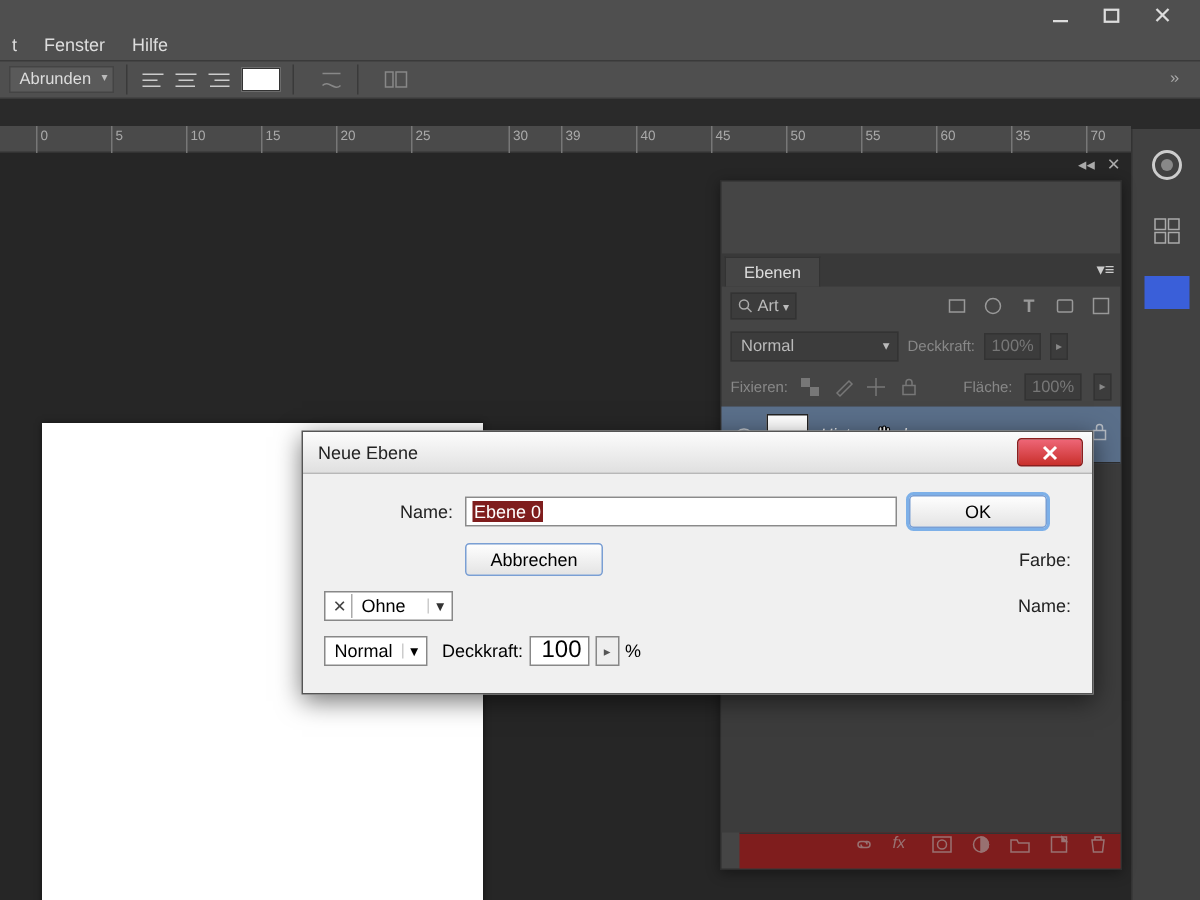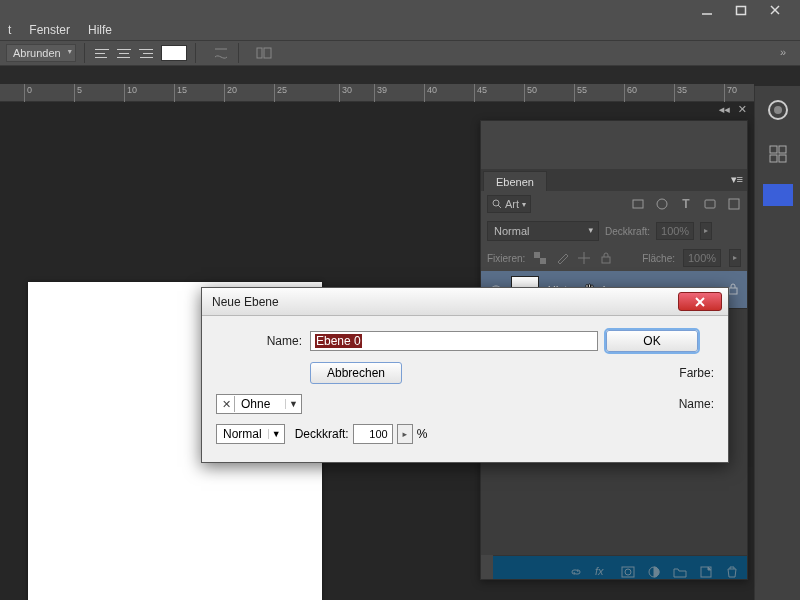--- a/index.html
+++ b/index.html
@@ -60,21 +60,21 @@
   .lp-stepper { width: 12px; height: 18px; background: #3c3c3c; border: 1px solid #333; font-size: 8px; color: #888; text-align: center; line-height: 16px; }
   .lp-lockrow { padding: 4px 6px; display: flex; align-items: center; gap: 8px; }
   .lp-lockrow .lk { width: 14px; height: 14px; opacity: .6; }
   .lp-list { flex: 1; background: #3c3c3c; }
   .lp-layer { display: flex; align-items: center; height: 38px; background: #5a6f8a; padding: 0 8px; gap: 8px; border-bottom: 1px solid #2e2e2e; }
   .lp-eye { width: 14px; height: 14px; opacity: .8; }
   .lp-thumb { width: 28px; height: 28px; background: #fff; border: 1px solid #222; }
   .lp-name { font-style: italic; color: #eee; font-size: 11px; position: relative; }
   .lp-cursor { position: absolute; left: 34px; top: -2px; }
   .lp-lock { margin-left: auto; opacity: .7; }
-  .lp-footer { height: 24px; background: #0c4a6e; display: flex; align-items: flex-end; justify-content: flex-end; gap: 12px; padding: 0 8px; border-top: 1px solid #333; margin-left: 12px; }
+  .lp-footer { height: 24px; background: #7f1d1d; display: flex; align-items: flex-start; justify-content: flex-end; gap: 12px; padding: 0 8px; border-top: 1px solid #333; margin-left: 12px; }
   .lp-footer div { width: 14px; height: 14px; opacity: .6; }
 
   
   .dialog { position: absolute; top: 287px; left: 201px; width: 528px; background: #f0f0f0; border: 1px solid #555; box-shadow: 0 4px 16px rgba(0,0,0,.55); font-size: 12px; color: #000; }
   .dlg-title { height: 28px; background: linear-gradient(#fcfcfc,#e0e0e0); display: flex; align-items: center; padding: 0 6px 0 10px; border-bottom: 1px solid #b8b8b8; }
   .dlg-title span { font-size: 12px; color: #222; }
   .dlg-close { margin-left: auto; width: 44px; height: 19px; background: linear-gradient(#e67,#c9302c); border: 1px solid #8a1f1f; border-radius: 3px; display: flex; align-items: center; justify-content: center; }
   .dlg-close svg { width: 10px; height: 10px; stroke: #fff; stroke-width: 2; }
   .dlg-body { padding: 14px 14px 18px 14px; display: grid; grid-template-columns: 86px 1fr 108px; column-gap: 8px; row-gap: 10px; align-items: center; }
   .fld-label { text-align: right; color: #222; }
@@ -88,21 +88,21 @@
   .sel-wrap { display: flex; align-items: center; gap: 4px; }
   .color-sel { display: flex; align-items: center; border: 1px solid #888; background: #fff; height: 20px; width: 126px; }
   .color-sel .xsw { width: 16px; height: 16px; border-right: 1px solid #aaa; display: flex; align-items: center; justify-content: center; font-size: 11px; color: #444; margin: 0 2px; }
   .color-sel .txt { padding: 0 4px; flex: 1; }
   .color-sel .dd { width: 16px; text-align: center; font-size: 9px; color: #333; border-left: 1px solid #ccc; }
   .mode-row { display: flex; align-items: center; gap: 10px; }
   .mode-sel { display: flex; align-items: center; border: 1px solid #888; background: #fff; height: 20px; width: 126px; }
   .mode-sel .txt { padding: 0 6px; flex: 1; }
   .mode-sel .dd { width: 16px; text-align: center; font-size: 9px; border-left: 1px solid #ccc; }
   .opac-grp { display: flex; align-items: center; gap: 4px; }
-  .opac-grp input { width: 40px; height: 20px; border: 1px solid #888; text-align: right; padding: 0 4px; font-size: 11px; }
+  .opac-grp input { width: 40px; height: 20px; border: 1px solid #888; text-align: right; padding: 0 4px; font-size: 16px; }
   .opac-step { width: 16px; height: 20px; border: 1px solid #888; background: #eee; font-size: 9px; display: flex; align-items: center; justify-content: center; color: #555; }
 
   .lp-topright-icons { position: absolute; top: -18px; right: 0; font-size: 11px; color: #aaa; display: flex; gap: 8px; align-items: center; }
 </style>
 </head>
 <body>
 
 <div class="titlebar">
   <div class="win-btns">
     <div class="win-btn">

